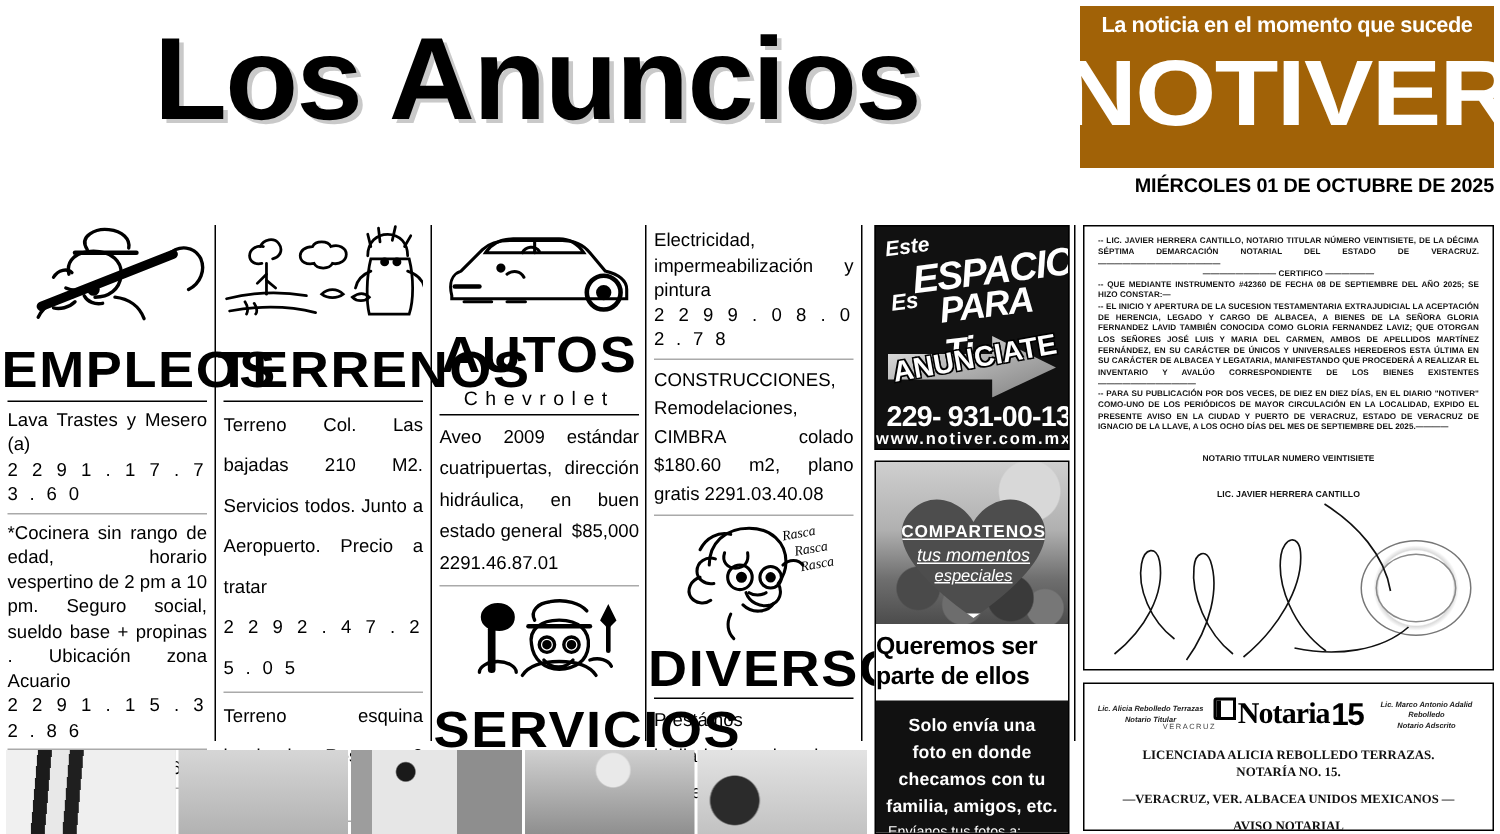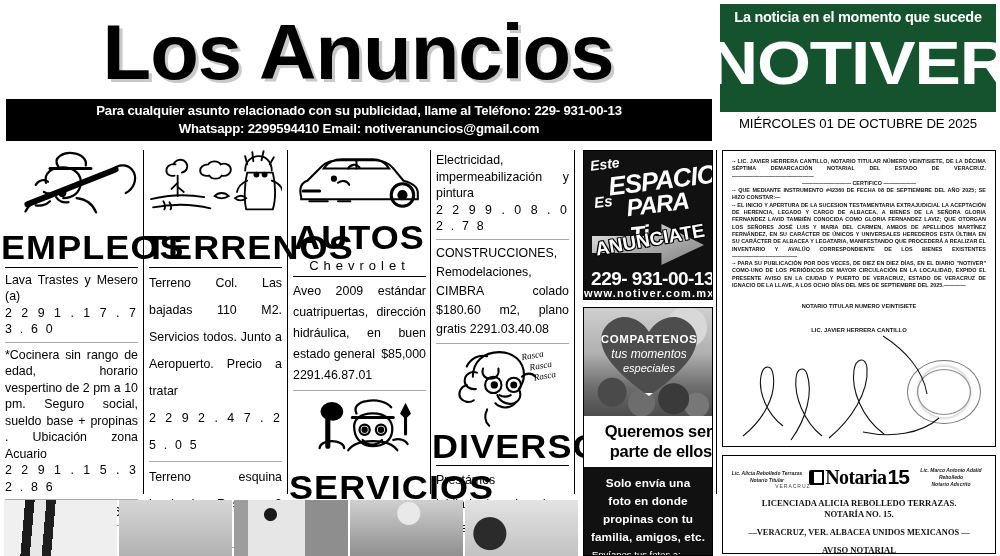--- a/index.html
+++ b/index.html
@@ -29,32 +29,32 @@
   }
   #contact-bar .line {
     font-size:13.2px; font-weight:bold; line-height:18px; letter-spacing:-0.2px;
     white-space:nowrap;
   }
 
   
   #masthead-right { position:absolute; left:720px; top:4px; width:276px; height:140px; }
   #notiver-box {
     position:absolute; left:0; top:0; width:276px; height:108px;
-    background:#14532d; color:#fff;
+    background:#a16207; color:#fff;
     display:flex; flex-direction:column; align-items:center; justify-content:flex-start;
     padding-top:4px;
   }
   #notiver-tagline { font-size:14.5px; font-weight:bold; letter-spacing:-0.3px; line-height:18px; white-space:nowrap; }
   #notiver-logo {
     font-size:62px; font-weight:bold; line-height:78px; letter-spacing:-1px;
     transform: scaleX(1.12); margin-top:-2px;
   }
   #issue-date {
     position:absolute; left:0; top:112px; width:276px;
-    text-align:center; font-size:13.2px; font-weight:normal; color:#000;
+    text-align:right; font-size:13.2px; font-weight:bold; color:#000;
     letter-spacing:-0.1px; white-space:nowrap;
   }
 
   
   #main { position:absolute; left:0; top:148px; width:1000px; height:348px; }
   .col { position:absolute; top:0; height:348px; padding:0 5px; }
   .col-rule { position:absolute; top:2px; width:1px; height:344px; background:#000; }
 
   .cat-art { width:100%; position:relative; }
   .cat-word {
@@ -107,30 +107,30 @@
     position:relative; height:108px; width:100%;
     background:
       radial-gradient(circle at 22% 78%, #4a4a4a 0 14px, transparent 15px),
       radial-gradient(circle at 45% 88%, #6d6d6d 0 13px, transparent 14px),
       radial-gradient(circle at 70% 84%, #3a3a3a 0 15px, transparent 16px),
       radial-gradient(circle at 88% 90%, #777 0 12px, transparent 13px),
       radial-gradient(circle at 80% 18%, #d8d8d8 0 20px, transparent 21px),
       linear-gradient(180deg,#cfcfcf 0%, #b0b0b0 42%, #6f6f6f 72%, #4c4c4c 100%);
   }
   #ad-compartenos .heart {
-    position:absolute; left:9px; top:4px; width:112px; height:84px;
+    position:absolute; left:9px; top:20px; width:112px; height:84px;
     background:#4d4d4d; border:3px solid #fff;
     clip-path: path("M56 84 C 10 52, 0 28, 14 13 C 28 -2, 48 6, 56 20 C 64 6, 84 -2, 98 13 C 112 28, 102 52, 56 84 Z");
-    color:#fff; text-align:center;
+    color:#fff; text-align:center;text-decoration:underline;
   }
   #ad-compartenos .h1 { font-size:11.5px; font-weight:bold; letter-spacing:0.6px; margin-top:18px; }
   #ad-compartenos .h2 { font-size:12px; font-style:italic; margin-top:2px; }
   #ad-compartenos .h3 { font-size:11px; font-style:italic; margin-top:1px; }
   #ad-compartenos .banner {
-    background:#fff; color:#000; text-align:right;
+    background:#fff; color:#000; text-align:left;
     font-size:16.5px; font-weight:bold; line-height:20px; padding:5px 0 6px;
     letter-spacing:-0.3px;
   }
   #ad-compartenos .blackbox {
     background:#111; color:#fff; text-align:center; padding:7px 4px 2px;
   }
   #ad-compartenos .blackbox .l {
     font-size:11.8px; font-weight:bold; line-height:18px; letter-spacing:0.1px;
   }
   #ad-compartenos .send { color:#fff; font-size:9.5px; text-align:left; padding:3px 4px 0; }
@@ -161,21 +161,21 @@
     position:absolute; left:10px; right:10px; bottom:4px; height:110px;
     pointer-events:none;
   }
 
   #notaria-box {
     position:absolute; left:722px; top:455px; width:274px; height:99px;
     border:1px solid #000; background:#fff; overflow:hidden;
   }
   #notaria-head { display:flex; align-items:center; justify-content:space-between; padding:9px 8px 0; }
   #notaria-head .side { font-size:5px; font-style:italic; font-weight:bold; text-align:center; line-height:7px; width:72px; color:#222; }
-  #notaria-logo { display:flex; align-items:center; gap:1px; }
+  #notaria-logo { display:flex; gap:1px; }
   #notaria-logo .book {
     width:15px; height:15px; border:2px solid #000; border-radius:2px 0 0 2px;
     background:linear-gradient(90deg,#000 0 3px, #fff 3px 100%);
   }
   #notaria-logo .word { font-family:"Liberation Serif", serif; font-size:20px; font-weight:bold; letter-spacing:-0.6px; }
   #notaria-logo .num { font-size:21px; font-weight:bold; letter-spacing:-1px; }
   #notaria-logo .sub { position:absolute; font-size:5px; letter-spacing:1px; margin-top:17px; margin-left:-34px; color:#444; }
   #notaria-box .lic { text-align:center; font-family:"Liberation Serif", serif; font-size:8.6px; font-weight:bold; line-height:11px; margin-top:9px; color:#111; }
   #notaria-box .state { text-align:center; font-family:"Liberation Serif", serif; font-size:8.4px; font-weight:bold; margin-top:8px; color:#111; }
   #notaria-box .aviso { text-align:center; font-family:Liberation Serif, serif; font-size:8.6px; font-weight:bold; margin-top:8px; color:#111; }
@@ -207,24 +207,20 @@
 
   svg.art { display:block; width:100%; }
 </style>
 </head>
 <body>
 
 <div id="page">
 
   <div id="masthead-left">
     <div id="title-los-anuncios">Los Anuncios</div>
-    <div id="contact-bar">
-      <div class="line">Para cualquier asunto relacionado con su publicidad, llame al  Teléfono: 229- 931-00-13</div>
-      <div class="line">Whatsapp: 2299594410 Email: notiveranuncios@gmail.com</div>
-    </div>
   </div>
 
   <div id="masthead-right">
     <div id="notiver-box">
       <div id="notiver-tagline">La noticia en el momento que sucede</div>
       <div id="notiver-logo">NOTIVER</div>
     </div>
     <div id="issue-date">MIÉRCOLES 01 DE OCTUBRE DE 2025</div>
   </div>
 
@@ -293,21 +289,21 @@
             <path d="M2 50c16-4 34-5 52-2M4 58c22-4 40-3 56 1"></path>
             <path d="M64 47c4-4 10-4 14 0-4 3-10 3-14 0z"></path>
             <path d="M84 49c4-3 8-3 11 0-3 3-8 3-11 0z"></path>
             <path d="M14 52c2 3 2 6 1 8M20 53c2 3 2 6 1 7"></path>
           </g>
         </svg>
       </div>
       <div class="cat-word">TERRENOS</div>
 
       <div class="ad loose" style="border-top:1px solid #000; margin-top:3px;">
-        <span>Terreno Col. Las bajadas 110 M2. Servicios todos. Junto a Aeropuerto. Precio a tratar</span>
+        <span>Terreno Col. Las bajadas 210 M2. Servicios todos. Junto a Aeropuerto. Precio a tratar</span>
         <span class="phone-spaced">2 2 9 2 . 4 7 . 2 5 . 0 5</span>
       </div>
 
       <div class="ad loose">
         <span>Terreno esquina bardeado, Reserva 3 2292.15.05.37</span>
       </div>
     </div>
 
     <div class="col" style="left:288px; width:143px;">
       <div class="cat-art">
@@ -420,21 +416,21 @@
         <div class="h3">especiales</div>
       </div>
     </div>
     <div class="banner">
       <div>Queremos ser</div>
       <div>parte de ellos</div>
     </div>
     <div class="blackbox">
       <div class="l">Solo envía una</div>
       <div class="l">foto en donde</div>
-      <div class="l">propinas con tu</div>
+      <div class="l">checamos con tu</div>
       <div class="l">familia, amigos, etc.</div>
       <div class="send">Envíanos tus fotos a:</div>
     </div>
   </div>
 
   <div id="notarial-box">
     <p>-- LIC. JAVIER HERRERA CANTILLO, NOTARIO TITULAR NÚMERO VEINTISIETE, DE LA DÉCIMA SÉPTIMA DEMARCACIÓN NOTARIAL DEL ESTADO DE VERACRUZ.———————————————</p>
     <p class="center">————————— CERTIFICO ——————</p>
     <p>-- QUE MEDIANTE INSTRUMENTO #42360 DE FECHA 08 DE SEPTIEMBRE DEL AÑO 2025; SE HIZO CONSTAR:—</p>
     <p>-- EL INICIO Y APERTURA DE LA SUCESION TESTAMENTARIA EXTRAJUDICIAL LA ACEPTACIÓN DE HERENCIA, LEGADO Y CARGO DE ALBACEA, A BIENES DE LA SEÑORA GLORIA FERNANDEZ LAVID TAMBIÉN CONOCIDA COMO GLORIA FERNANDEZ LAVIZ; QUE OTORGAN LOS SEÑORES JOSÉ LUIS Y MARIA DEL CARMEN, AMBOS DE APELLIDOS MARTÍNEZ FERNÁNDEZ, EN SU CARÁCTER DE ÚNICOS Y UNIVERSALES HEREDEROS ESTA ÚLTIMA EN SU CARÁCTER DE ALBACEA Y LEGATARIA, MANIFESTANDO QUE PROCEDERÁ A REALIZAR EL INVENTARIO Y AVALÚO CORRESPONDIENTE DE LOS BIENES EXISTENTES ————————————</p>

